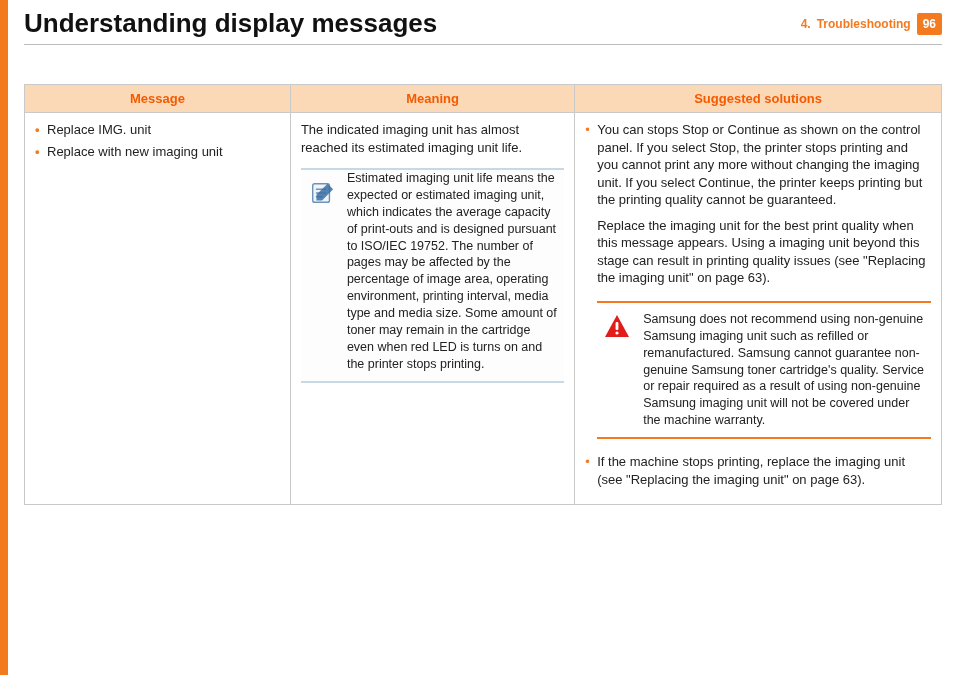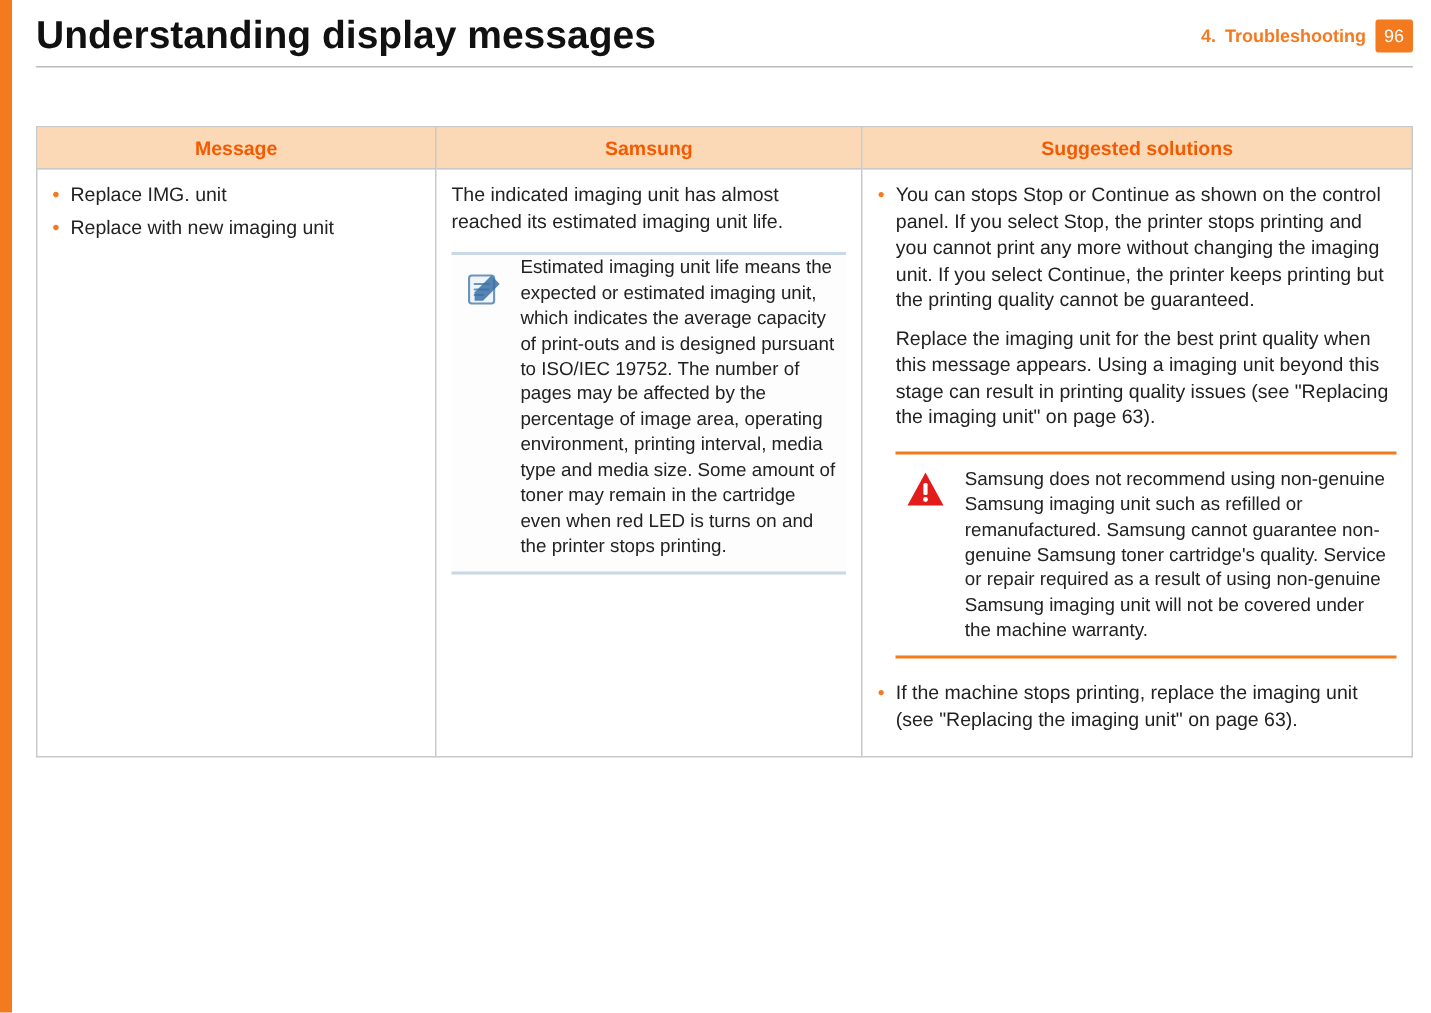--- a/index.html
+++ b/index.html
@@ -37,21 +37,21 @@
     display: flex;
     align-items: center;
     gap: 6px;
     font-size: 12px;
     font-weight: 600;
     color: #f47a20;
   }
   .page-badge {
     background: #f47a20;
     color: #fff;
-    font-weight: 400;
+    font-weight: 700;
     padding: 4px 6px;
     border-radius: 2px;
     font-size: 12px;
   }
   .rule {
     position: absolute;
     top: 44px;
     left: 24px;
     right: 12px;
     height: 1px;
@@ -162,21 +162,21 @@
 <div class="table-wrap">
   <table>
     <colgroup>
         <col class="c1">
         <col class="c2">
         <col class="c3">
       </colgroup>
     <thead>
       <tr>
         <th>Message</th>
-        <th>Samsung</th>
+        <th>Meaning</th>
         <th>Suggested solutions</th>
       </tr>
     </thead>
     <tbody>
       <tr>
         <td>
           <ul class="msg-list">
             <li>Replace IMG. unit</li>
             <li>Replace with new imaging unit</li>
           </ul>

